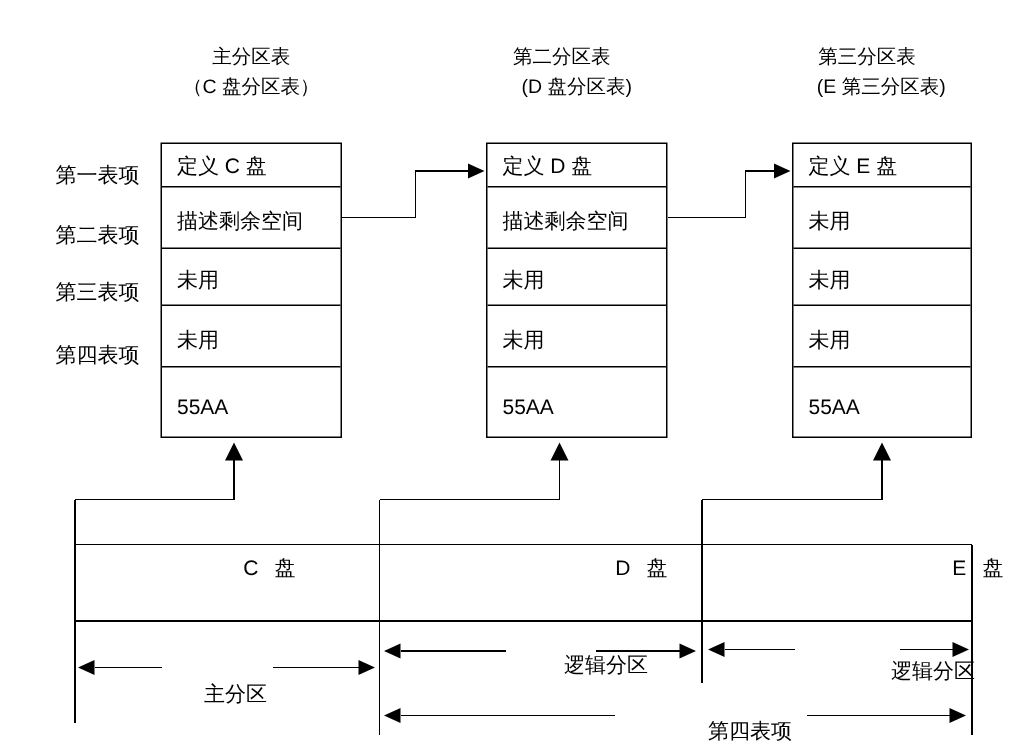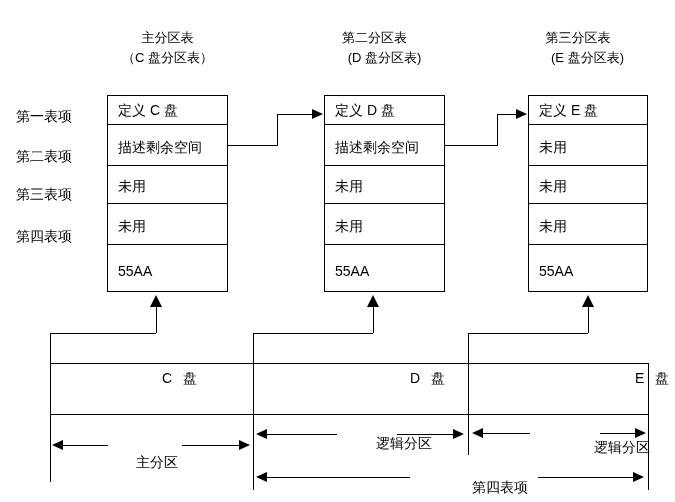--- a/index.html
+++ b/index.html
@@ -3,21 +3,21 @@
 <meta charset="utf-8">
 <style>
   html,body { margin:0; padding:0; background:#fff; }
   .stage {
     position:relative; width:675px; height:502px; background:#fff;
     font-family:"Liberation Sans", sans-serif; color:#000; overflow:hidden;border-radius:26px;
   }
   .lines { position:absolute; left:0; top:0; }
   .txt { position:absolute; white-space:pre; color:#000; line-height:15px; }
   .title { font-size:13px; text-align:center; }
-  .rowlabel { font-size:14px; text-align:center; }
+  .rowlabel { font-size:14px; text-align:center;margin-left:21px; }
   .disklabel { font-size:14px; text-align:right; letter-spacing:1px; }
   .annot { font-size:14px; text-align:center; }
   .ptable {
     position:absolute; top:95px; height:197px; box-sizing:border-box;
     border:1px solid #000; background:#fff; display:flex; flex-direction:column;
   }
   .prow {
     box-sizing:border-box; border-bottom:1px solid #000; display:flex;
     align-items:center; padding:5px 4px 0 10px; font-size:14px; white-space:pre;
   }
@@ -84,21 +84,21 @@
       <polygon points="256,477 267,472 267,482"></polygon>
       <polygon points="644,477 633,472 633,482"></polygon>
     </g>
   </svg>
 
   <div class="txt title" style="left:107px; top:30px; width:121px">主分区表</div>
   <div class="txt title" style="left:100px; top:50px; width:135px">（C 盘分区表）</div>
   <div class="txt title" style="left:317px; top:50px; width:135px">(D 盘分区表)</div>
   <div class="txt title" style="left:314px; top:30px; width:121px">第二分区表</div>
   <div class="txt title" style="left:518px; top:30px; width:120px">第三分区表</div>
-  <div class="txt title" style="left:520px; top:50px; width:135px">(E 盘分区表)</div>
+  <div class="txt title" style="left:520px; top:50px; width:135px">(E 第三分区表)</div>
 
   <div class="txt rowlabel" style="left:8px; top:109px; width:72px">第一表项</div>
   <div class="txt rowlabel" style="left:8px; top:149px; width:72px">第二表项</div>
   <div class="txt rowlabel" style="left:8px; top:187px; width:72px">第三表项</div>
   <div class="txt rowlabel" style="left:8px; top:229px; width:72px">第四表项</div>
 
   <div class="ptable" style="left:107px; width:121px">
     <div class="prow">定义 C 盘</div>
     <div class="prow">描述剩余空间</div>
     <div class="prow">未用</div>

